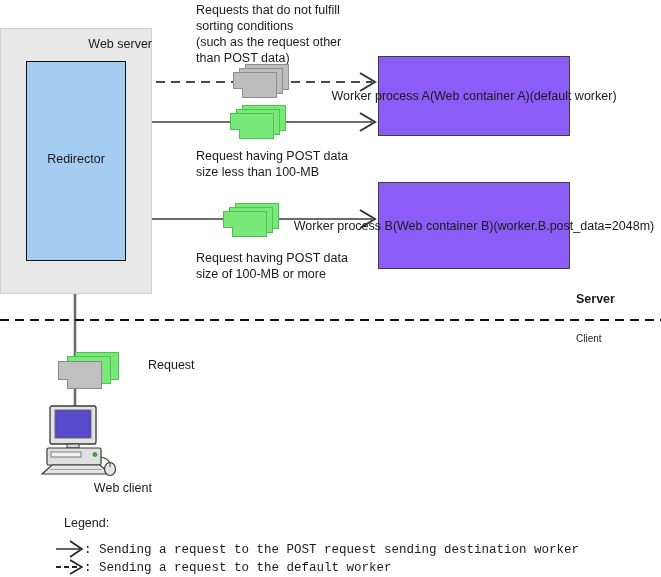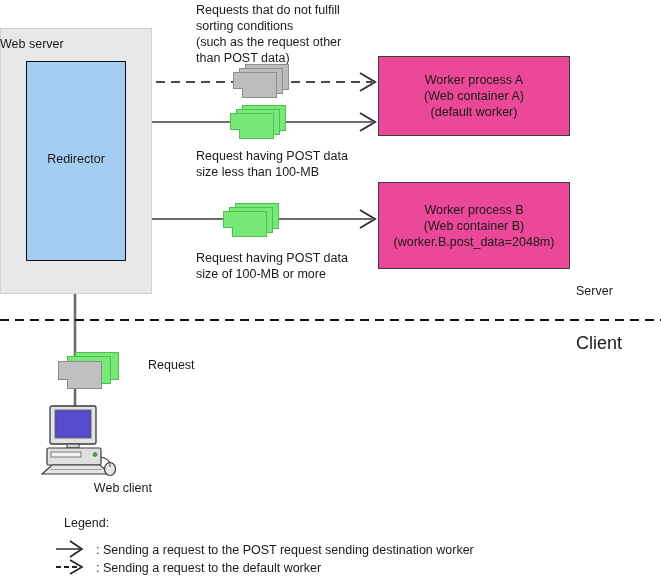--- a/index.html
+++ b/index.html
@@ -21,46 +21,46 @@
   #web-server-container {
     left: 0px; top: 28px;
     width: 152px; height: 266px;
     background: #e8e8e8;
     border: 1px solid #d2d2d2;
     box-sizing: border-box;
   }
   #web-server-title {
     left: 0px; top: 36px;
     width: 152px;
-    text-align: left;
+    text-align: right;
     font-size: 12.5px;
     line-height: 16px;
   }
   
   #redirector-box {
     left: 26px; top: 61px;
     width: 100px; height: 200px;
     background: #a5cdf2;
     border: 1px solid #111111;
     box-sizing: border-box;
   }
   #redirector-label {
     left: 26px; top: 152px;
     width: 100px;
     text-align: center;
     font-size: 12.5px;
   }
 
   
   .worker-box {
-    background: #ec4899;
+    background: #8b5cf6;
     border: 1px solid #3c3c3c;
     box-sizing: border-box;
     display: flex;
-    flex-direction: column;
+    flex-direction: row;
     align-items: center;
     justify-content: center;
   }
   #worker-a-box { left: 378px; top: 56px; width: 192px; height: 80px; }
   #worker-b-box { left: 378px; top: 182px; width: 192px; height: 87px; }
   .worker-line { font-size: 12.5px; line-height: 16px; white-space: nowrap; }
 
   
   .note { font-size: 12.5px; line-height: 16px; white-space: pre-line; }
   #note-nonsorting { left: 196px; top: 2px; }
@@ -107,31 +107,31 @@
   #stack-request .sheet.r1 { left: 0px;  top: 9px; background:#c0c0c0; border-color:#8a8a8a; }
   #stack-request .sheet.r1::after {
     content:"";
     position:absolute; left:-1px; bottom:-1px;
     width:9px; height:9px; background:#ffffff;
     border-right:1px solid #8a8a8a; border-top:1px solid #8a8a8a;
   }
   #request-label { left: 130px; top: 358px; font-size: 12.5px; margin-left: 18px; }
 
   
-  #label-server { left: 576px; top: 284px; font-size: 12.5px; }
-  #label-client { left: 576px; top: 333px; font-size: 18px; }
+  #label-server { left: 576px; top: 292px; font-size: 12.5px; font-weight: bold; }
+  #label-client { left: 576px; top: 333px; font-size: 10px; }
 
   
   #web-client-label { left: 0px; top: 481px; width: 152px; text-align: right; font-size: 12.5px; }
 
   
   #legend-title { left: 64px; top: 516px; font-size: 12.5px; }
   #legend-row-solid { left: 84px; top: 543px; font-size: 12.5px; }
   #legend-row-dashed { left: 84px; top: 561px; font-size: 12.5px; }
-  .legend-text { position: absolute; left: 12px; top: 0; white-space: nowrap; }
+  .legend-text { position: absolute; left: 0; top: 0; white-space: nowrap; font-family: Liberation Mono, monospace; }
 </style>
 </head>
 <body>
 
 <svg class="abs" id="wires" viewBox="0 0 661 577" xmlns="http://www.w3.org/2000/svg">
 
   <line x1="126" y1="82" x2="372" y2="82" stroke="#4a4a4a" stroke-width="2.2" stroke-dasharray="9,6"></line>
   <polyline points="360,73 375,82 360,91" fill="none" stroke="#333333" stroke-width="2"></polyline>
 
   <line x1="126" y1="122" x2="372" y2="122" stroke="#3c3c3c" stroke-width="1.6"></line>

